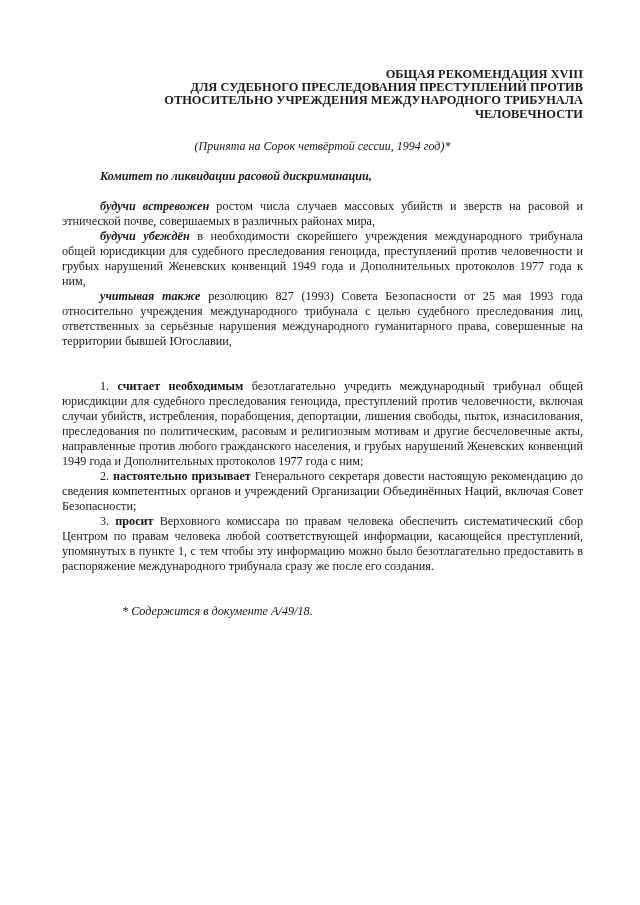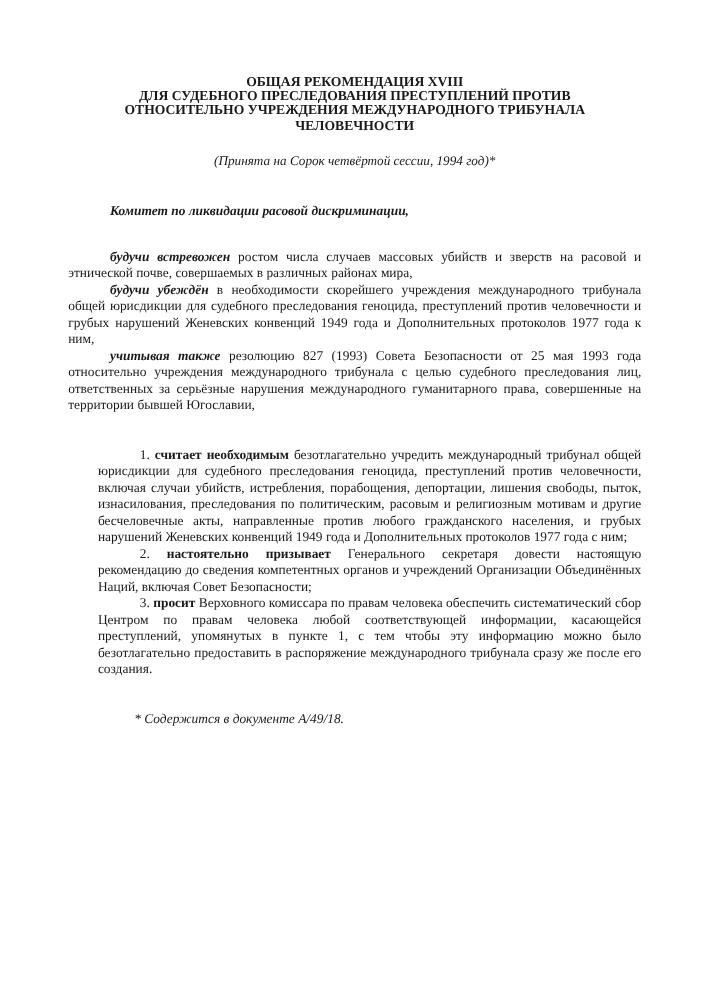--- a/index.html
+++ b/index.html
@@ -2,28 +2,28 @@
 <html><head>
   <meta charset="utf-8">
   <style>
     html, body { margin: 0; padding: 0; background: #ffffff; }
     body { width: 640px; height: 905px; overflow: hidden; position: relative; }
     .page {
       position: absolute; left: 62px; top: 68px; width: 521px;
       font-family: "Liberation Serif", "DejaVu Serif", serif;
       color: #1a1a1a; font-size: 12.2px; line-height: 15px;
     }
-    .title { text-align: center; font-weight: bold; font-size: 12.4px; line-height: 13.2px; }
+    .title { text-align: right; font-weight: bold; font-size: 12.4px; line-height: 13.2px; }
     .subtitle { text-align: center; font-style: italic; font-size: 12px; line-height: 15px; margin-top: 18px; }
-    .committee { font-weight: bold; font-style: italic; margin-top: 30px; margin-left: 38px; }
-    .preamble { margin-top: 27px; font-family: Liberation Serif, serif; }
+    .committee { font-weight: bold; font-style: italic; margin-top: 15px; margin-left: 38px; }
+    .preamble { margin-top: 15px; font-family: Liberation Serif, serif; }
     p { margin: 0; text-align: justify; text-indent: 38px; }
     .kw { font-weight: bold; font-style: italic; }
     .op { font-weight: bold; }
-    .operative { margin-top: 30px; margin-left: 27px; }
+    .operative { margin-top: 30px; }
     .footnote { font-style: italic; margin-top: 30px; margin-left: 60px; }
   </style>
 </head>
 <body>
 
 <div class="page">
   <div class="title">
     <div>ОБЩАЯ РЕКОМЕНДАЦИЯ XVIII</div>
     <div>ДЛЯ СУДЕБНОГО ПРЕСЛЕДОВАНИЯ ПРЕСТУПЛЕНИЙ ПРОТИВ</div>
     <div>ОТНОСИТЕЛЬНО УЧРЕЖДЕНИЯ МЕЖДУНАРОДНОГО ТРИБУНАЛА</div>

